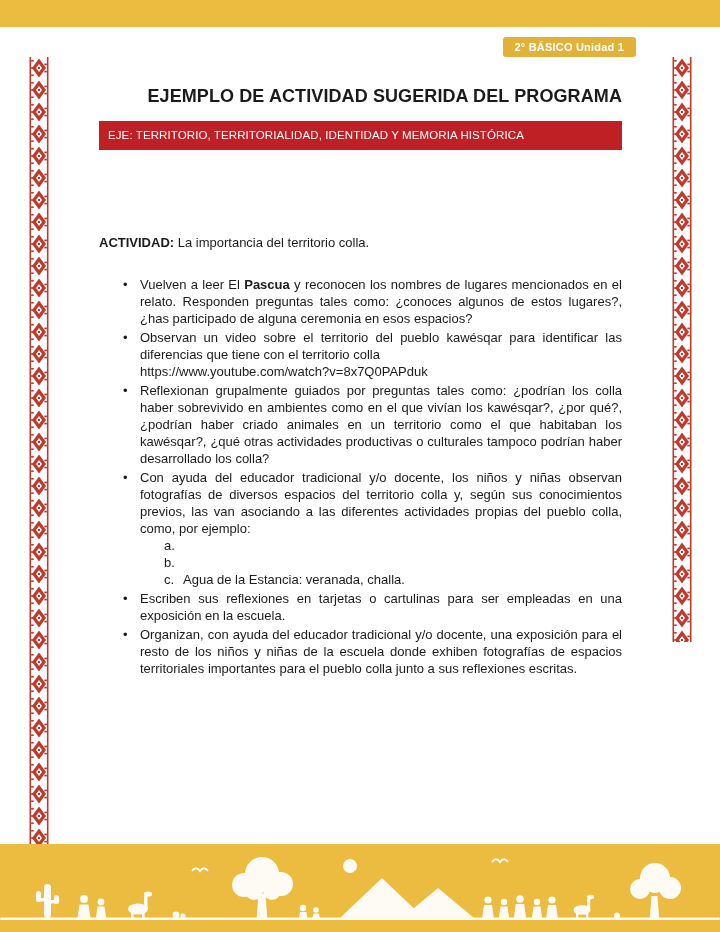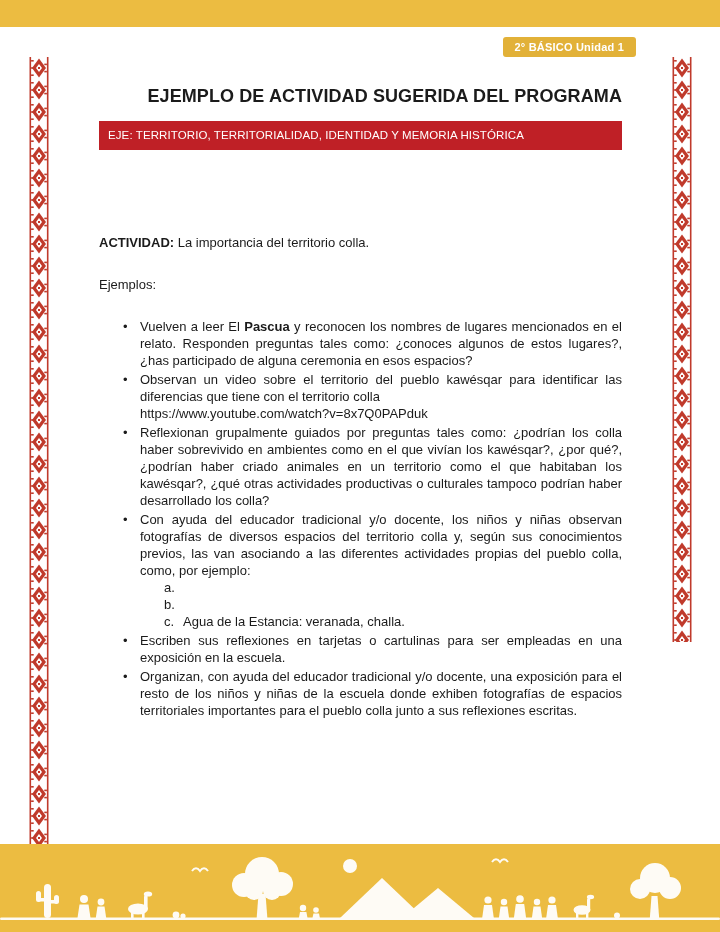--- a/index.html
+++ b/index.html
@@ -118,21 +118,20 @@
     <h1 class="title">EJEMPLO DE ACTIVIDAD SUGERIDA DEL PROGRAMA</h1>
 
     <div class="eje-banner">
       <span>EJE: TERRITORIO, TERRITORIALIDAD, IDENTIDAD Y MEMORIA HISTÓRICA</span>
     </div>
 
     <p class="body-text activity-line">
       <span class="b">ACTIVIDAD:</span><span> La importancia del territorio colla.</span>
     </p>
 
-    <p class="body-text examples-label">Ejemplos:</p>
 
     <ul class="bullets body-text" id="bullet-list">
         <li class="bullet"><span><span>Vuelven a leer El </span><span class="b">Pascua</span><span> y reconocen los nombres de lugares mencionados en el relato. Responden preguntas tales como: ¿conoces algunos de estos lugares?, ¿has participado de alguna ceremonia en esos espacios?</span></span></li>
         <li class="bullet"><span><span>Observan un video sobre el territorio del pueblo kawésqar para identificar las diferencias que tiene con el territorio colla</span><br><span>https://www.youtube.com/watch?v=8x7Q0PAPduk</span></span></li>
         <li class="bullet"><span><span>Reflexionan grupalmente guiados por preguntas tales como: ¿podrían los colla haber sobrevivido en ambientes como en el que vivían los kawésqar?, ¿por qué?, ¿podrían haber criado animales en un territorio como el que habitaban los kawésqar?, ¿qué otras actividades productivas o culturales tampoco podrían haber desarrollado los colla?</span></span></li>
         <li class="bullet"><span><span>Con ayuda del educador tradicional y/o docente, los niños y niñas observan fotografías de diversos espacios del territorio colla y, según sus conocimientos previos, las van asociando a las diferentes actividades propias del pueblo colla, como, por ejemplo:</span></span><div class="sublist">
             <div class="subitem">
               <span class="marker">a.</span>
             </div>
             <div class="subitem">

